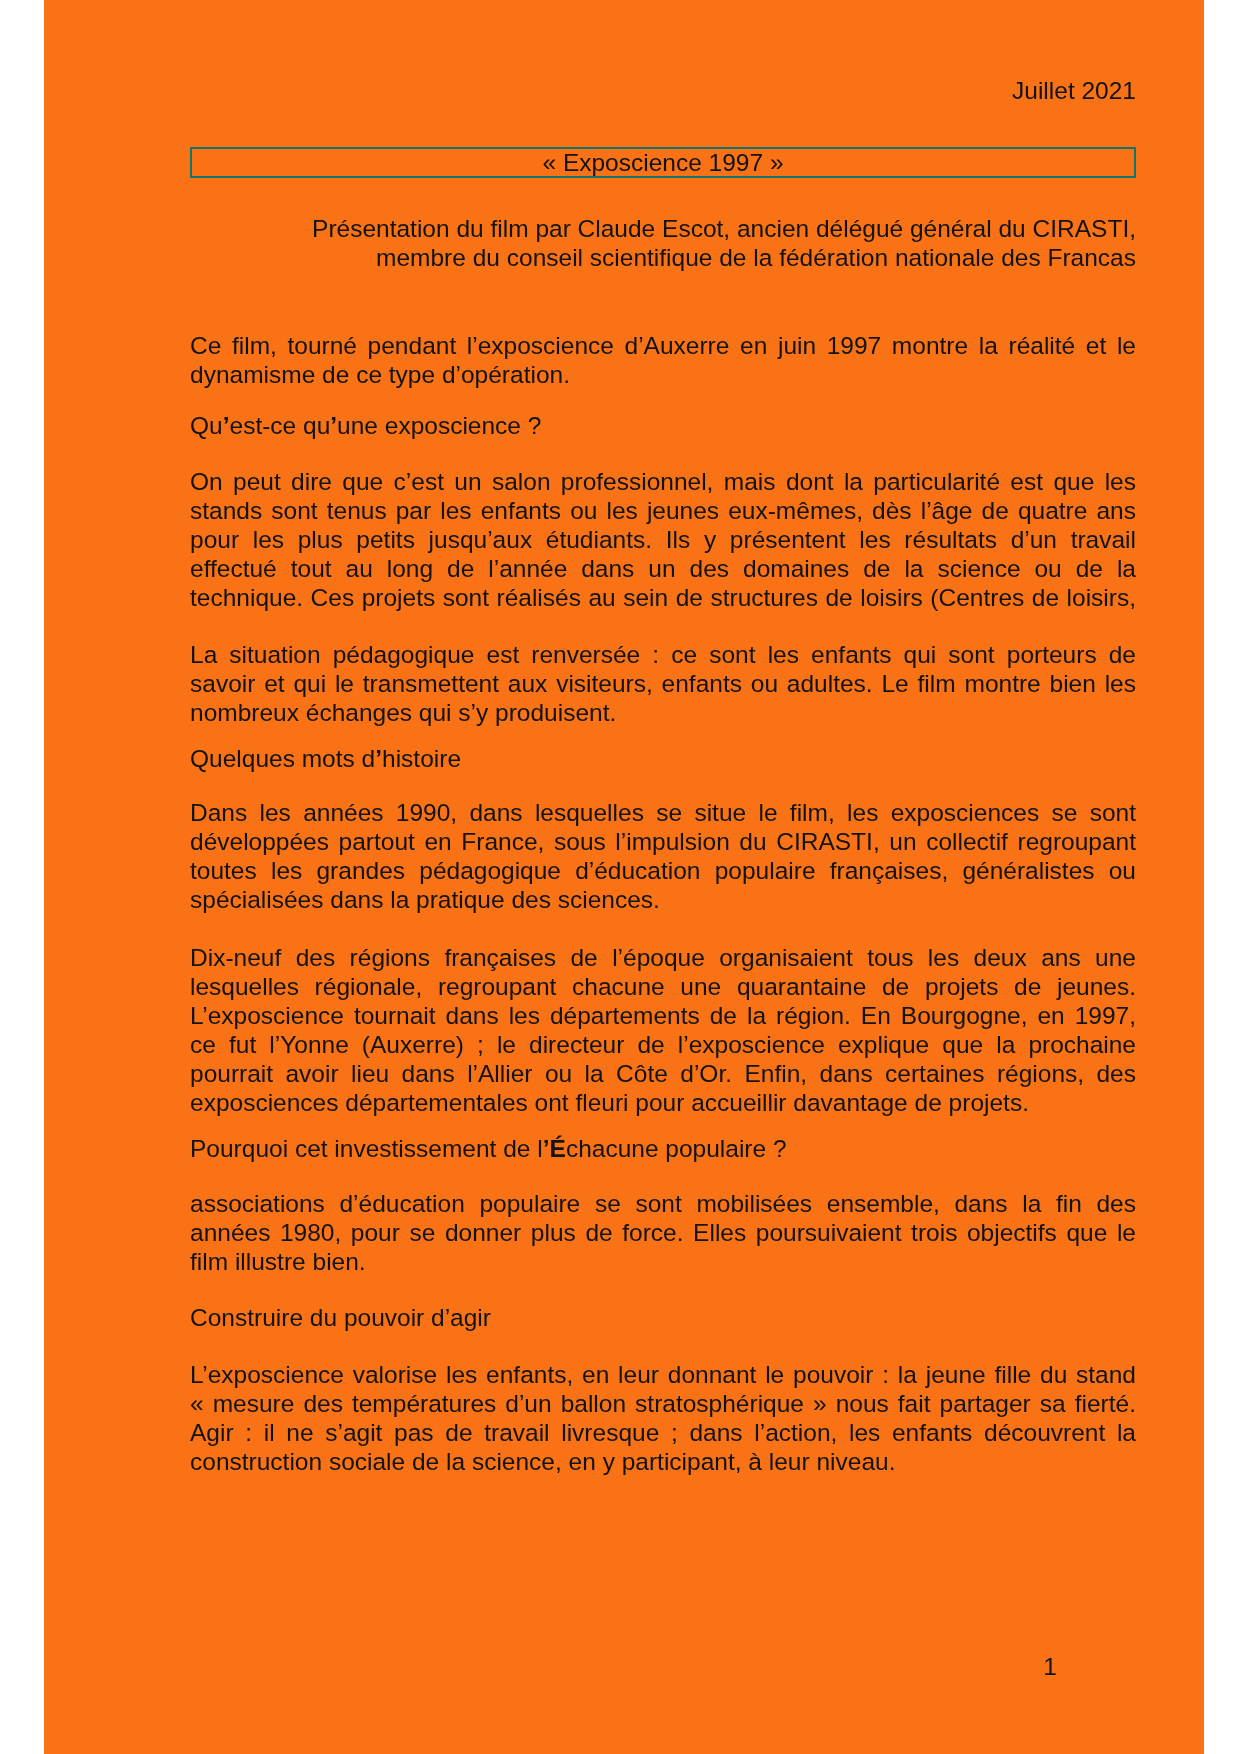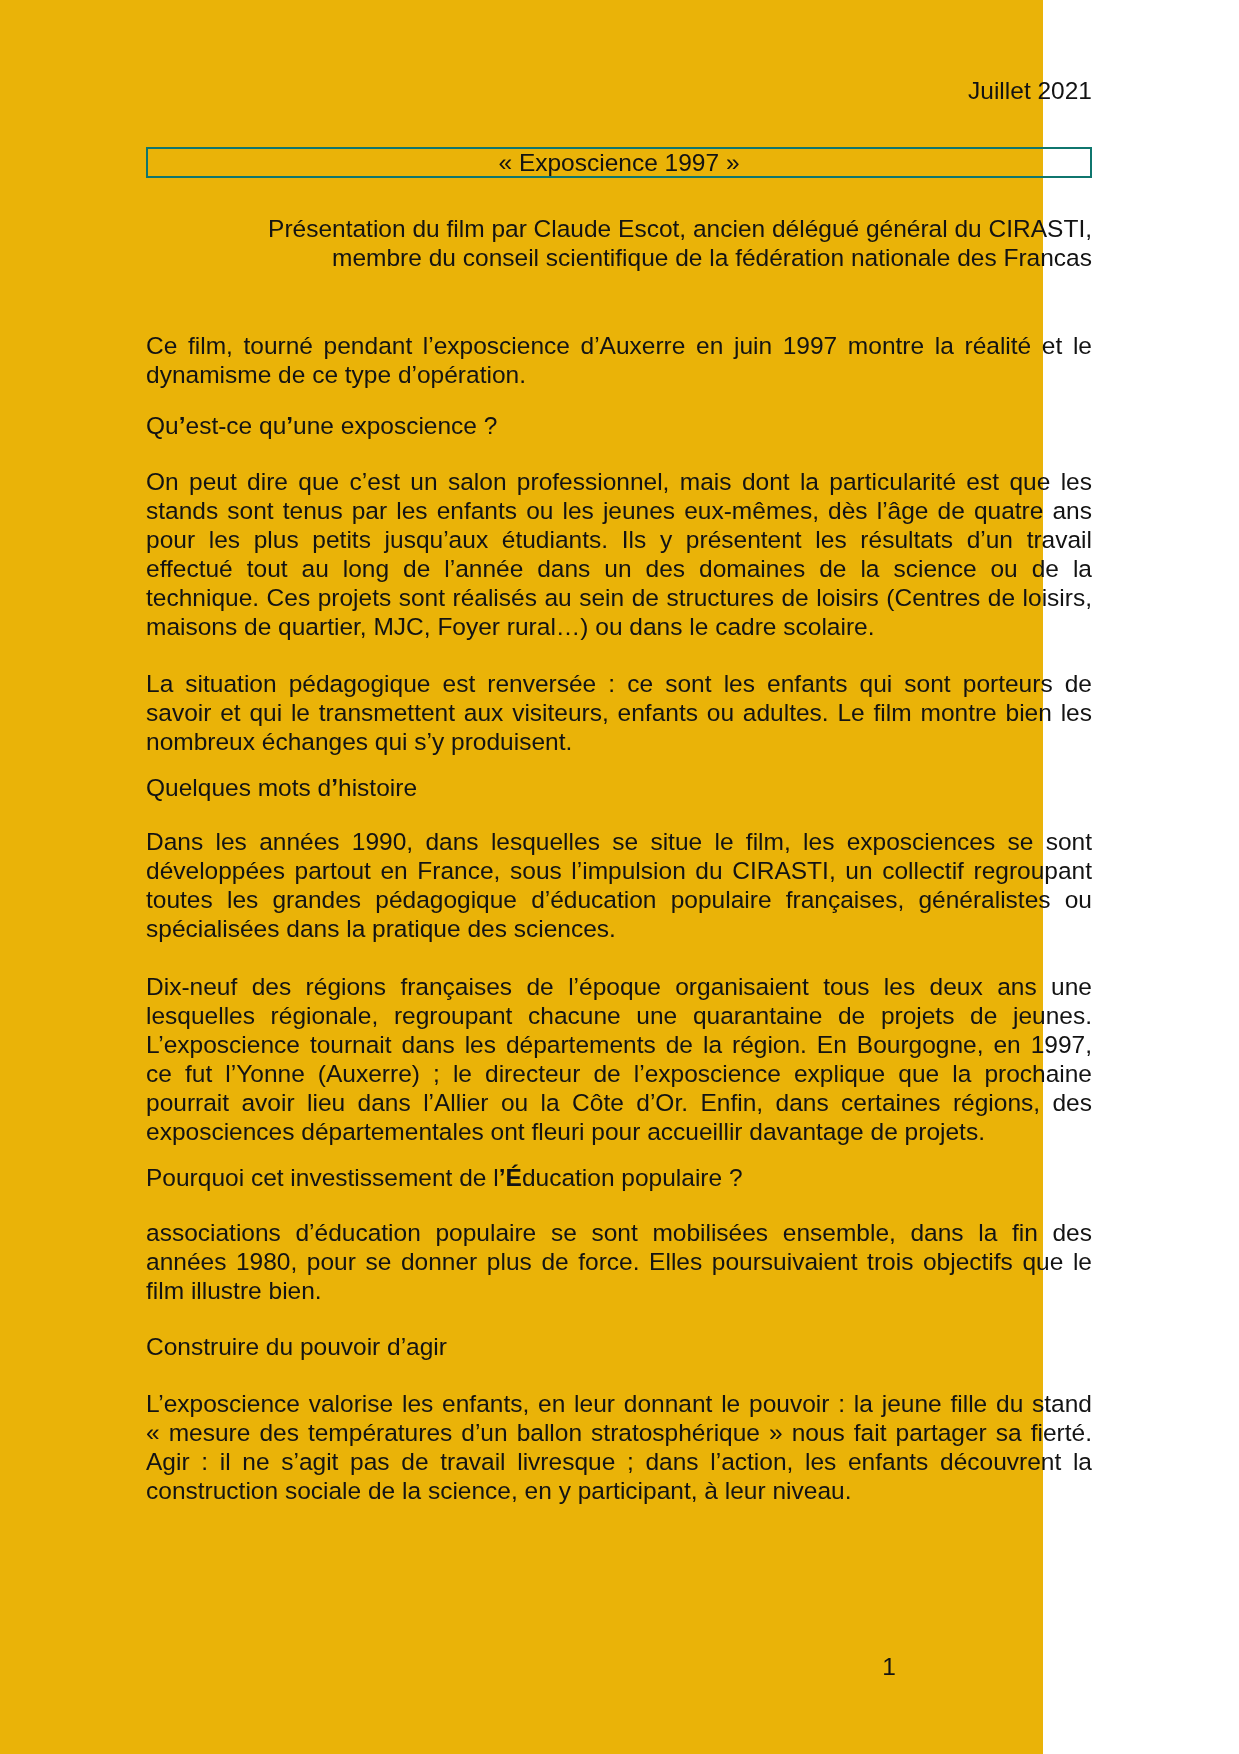--- a/index.html
+++ b/index.html
@@ -3,21 +3,21 @@
 <meta charset="utf-8">
 <style>
   html,body{margin:0;padding:0;}
   body{
     width:1239px;height:1754px;
     background:#ffffff;
     font-family:"Liberation Sans",sans-serif;
     color:#131313;
     overflow:hidden;
   }
-  .page{position:relative;width:1043px;height:1754px;background:#eab308;}
+  .page{position:relative;width:1160px;height:1754px;background:#f97316;margin-left:44px;}
   .content{
     position:absolute;left:146px;top:0;width:946px;
     font-size:24.5px;line-height:29px;
   }
   .date{margin-top:76px;text-align:right;}
   .titlebox{
     margin-top:42px;
     border:2px solid #0f766e;
     height:31px;box-sizing:border-box;
     display:flex;align-items:center;justify-content:center;text-align:right;
@@ -54,21 +54,20 @@
     </div>
 
     <div class="heading" style="margin-top:22px"><span>Qu</span><span class="b">’</span><span>est-ce qu</span><span class="b">’</span><span>une exposcience ?</span></div>
 
     <div class="para" style="margin-top:27px">
       <div class="ln">On peut dire que c’est un salon professionnel, mais dont la particularité est que les</div>
       <div class="ln">stands sont tenus par les enfants ou les jeunes eux-mêmes, dès l’âge de quatre ans</div>
       <div class="ln">pour les plus petits jusqu’aux étudiants. Ils y présentent les résultats d’un travail</div>
       <div class="ln">effectué tout au long de l’année dans un des domaines de la science ou de la</div>
       <div class="ln">technique. Ces projets sont réalisés au sein de structures de loisirs (Centres de loisirs,</div>
-      <div class="ln last">maisons de quartier, MJC, Foyer rural…) ou dans le cadre scolaire.</div>
     </div>
 
     <div class="para" style="margin-top:28px">
       <div class="ln">La situation pédagogique est renversée : ce sont les enfants qui sont porteurs de</div>
       <div class="ln">savoir et qui le transmettent aux visiteurs, enfants ou adultes. Le film montre bien les</div>
       <div class="ln last">nombreux échanges qui s’y produisent.</div>
     </div>
 
     <div class="heading" style="margin-top:17px"><span>Quelques mots d</span><span class="b">’</span><span>histoire</span></div>
 
@@ -81,21 +80,21 @@
 
     <div class="para" style="margin-top:29px">
       <div class="ln">Dix-neuf des régions françaises de l’époque organisaient tous les deux ans une</div>
       <div class="ln">lesquelles régionale, regroupant chacune une quarantaine de projets de jeunes.</div>
       <div class="ln">L’exposcience tournait dans les départements de la région. En Bourgogne, en 1997,</div>
       <div class="ln">ce fut l’Yonne (Auxerre) ; le directeur de l’exposcience explique que la prochaine</div>
       <div class="ln">pourrait avoir lieu dans l’Allier ou la Côte d’Or. Enfin, dans certaines régions, des</div>
       <div class="ln last">exposciences départementales ont fleuri pour accueillir davantage de projets.</div>
     </div>
 
-    <div class="heading" style="margin-top:17px"><span>Pourquoi cet investissement de l</span><span class="b">’É</span><span>ducation populaire ?</span></div>
+    <div class="heading" style="margin-top:17px"><span>Pourquoi cet investissement de l</span><span class="b">’É</span><span>chacune populaire ?</span></div>
 
     <div class="para" style="margin-top:26px">
       <div class="ln">associations d’éducation populaire se sont mobilisées ensemble, dans la fin des</div>
       <div class="ln">années 1980, pour se donner plus de force. Elles poursuivaient trois objectifs que le</div>
       <div class="ln last">film illustre bien.</div>
     </div>
 
     <div class="heading underline" style="margin-top:27px">Construire du pouvoir d’agir</div>
 
     <div class="para" style="margin-top:28px">

